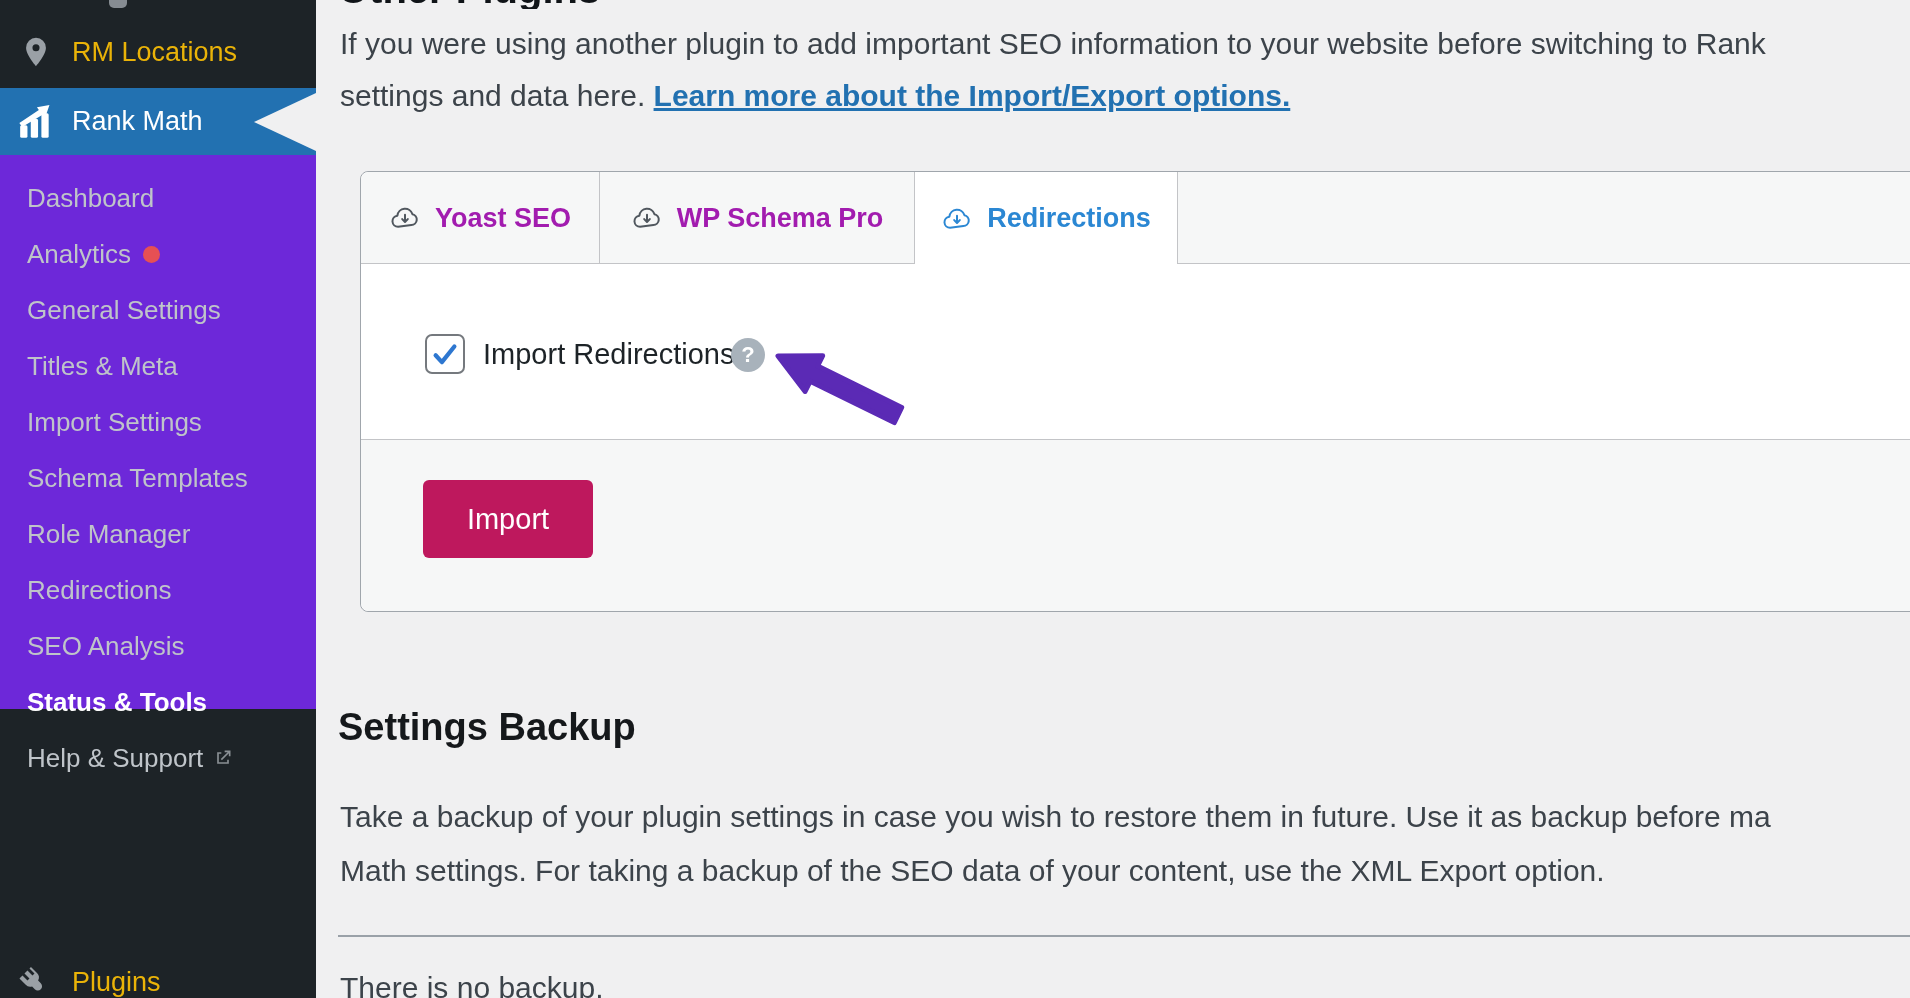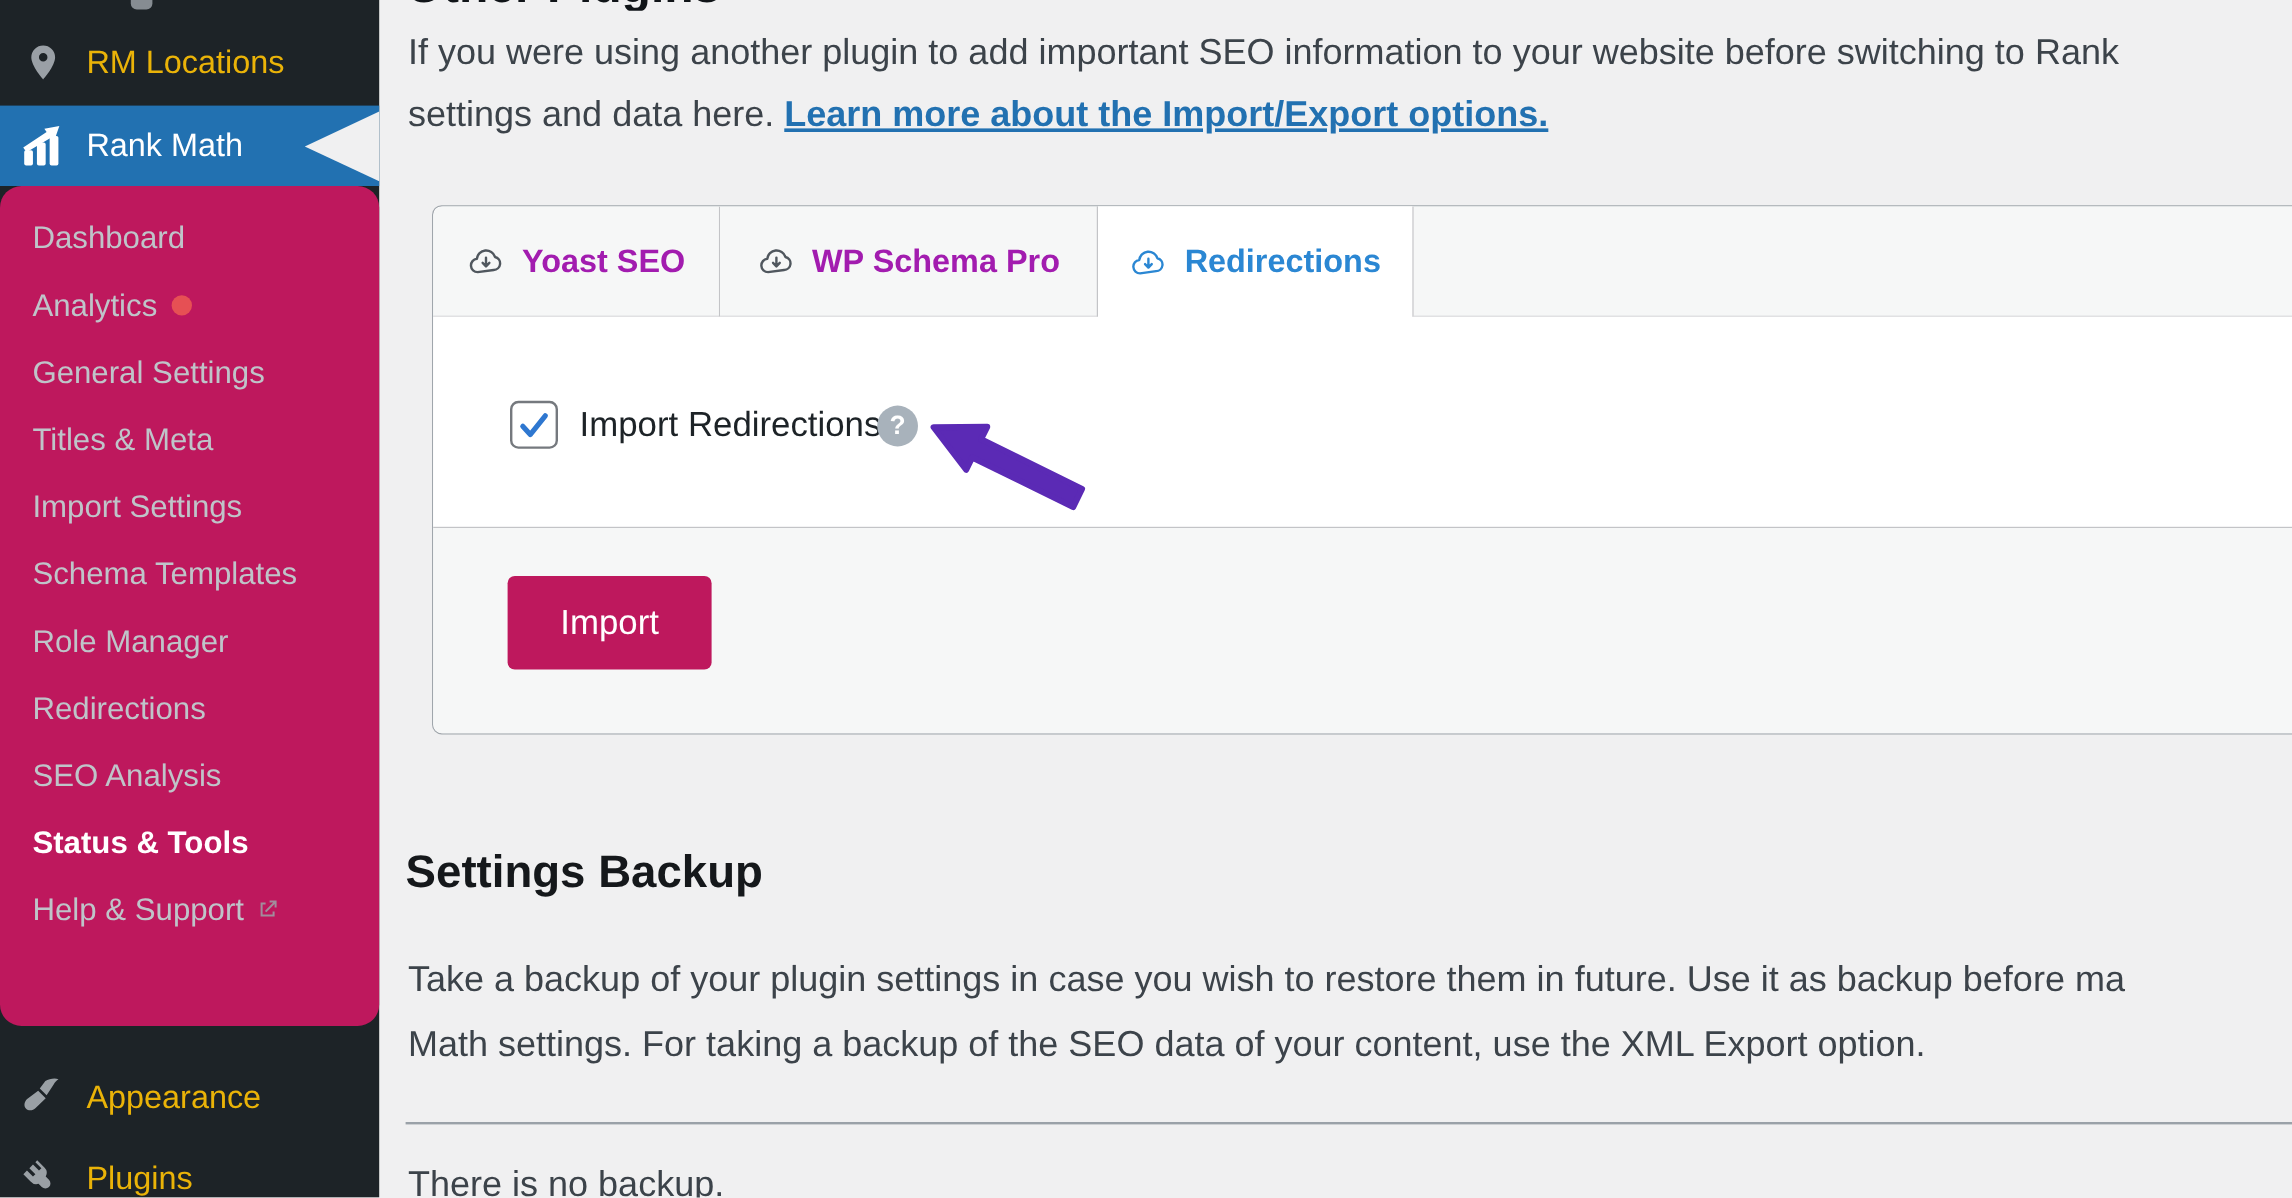--- a/index.html
+++ b/index.html
@@ -10,21 +10,21 @@
   
   .sidebar { position:absolute; left:0; top:0; width:316px; height:998px; background:#1d2327; }
   .sb-frag { position:absolute; left:109px; top:0; width:18px; height:8px; background:#868c92; border-radius:0 0 5px 5px; }
   .sb-item { position:absolute; left:0; width:316px; display:flex; align-items:center; color:#eab308; font-size:27px; }
   .sb-item .sb-icon { position:absolute; left:16px; width:40px; display:flex; justify-content:center; }
   .sb-item .sb-label { margin-left:72px; }
   .item-rm-locations { top:18px; height:68px; }
   .item-rank-math { top:88px; height:67px; background:#2271b1; color:#ffffff; }
   .rm-notch { position:absolute; right:0; top:50%; transform:translateY(-50%); width:0; height:0;
               border-top:29px solid transparent; border-bottom:29px solid transparent; border-right:62px solid #f0f0f1; }
-  .submenu { position:absolute; left:0; top:155px; width:316px; height:700px; background:#be185d; padding-top:15px;border-radius:18px; }
+  .submenu { position:absolute; left:0; top:155px; width:316px; height:554px; background:#6d28d9; padding-top:15px; }
   .sub-item { height:56px; line-height:56px; padding-left:27px; color:#bfc4c9; font-size:26px; display:flex; align-items:center; }
   .sub-item.current { color:#ffffff; font-weight:700; }
   .badge-dot { width:17px; height:17px; border-radius:50%; background:#e65054; margin-left:12px; display:inline-block; }
   .ext-icon { margin-left:10px; opacity:.85; display:inline-flex; }
   .item-appearance { top:884px; height:60px; }
   .item-plugins { top:952px; height:60px; }
 
   
   .content { position:absolute; left:316px; top:0; width:1594px; height:998px; }
   .clipped-heading-box { position:absolute; left:22px; top:0; width:800px; height:9px; overflow:hidden; }
@@ -132,29 +132,20 @@
       <div class="sub-item">
         <span>Help &amp; Support</span>
         <span class="ext-icon">
           <svg width="20" height="20" viewBox="0 0 24 24" fill="#9ca2a7">
             <path d="M14 3h7v7h-2V6.41l-8.29 8.3-1.42-1.42L17.59 5H14V3zM5 5h5v2H7v10h10v-3h2v5H5V5z"></path>
           </svg>
         </span>
       </div>
     </div>
 
-    <div class="sb-item item-appearance">
-      <span class="sb-icon">
-        <svg width="36" height="36" viewBox="0 0 24 24" fill="#9aa0a5">
-          <path d="M13.2 3.2c2-1.2 5.2-1.7 7.3-1-1.1.7-2 1.7-2.6 2.8l-4 6.2-3.8-3.8 3.1-4.2z"></path>
-          <path d="M9.2 8.6l4.2 4.2-5.6 5.4c-1.6 1.6-4 1.7-5.3.4-1.3-1.3-1.2-3.7.4-5.3l6.3-4.7z"></path>
-        </svg>
-      </span>
-      <span class="sb-label">Appearance</span>
-    </div>
 
     <div class="sb-item item-plugins">
       <span class="sb-icon">
         <svg width="34" height="34" viewBox="0 0 24 24" fill="#9aa0a5">
           <g transform="rotate(-45 12 12)">
             <path d="M8.5 2v5h2V2h3v5h2V2h1.5v6a4.5 4.5 0 0 1-3.2 4.3V15a3 3 0 0 1-6 0v-2.7A4.5 4.5 0 0 1 5.5 8V2h3z"></path>
           </g>
         </svg>
       </span>
       <span class="sb-label">Plugins</span>

